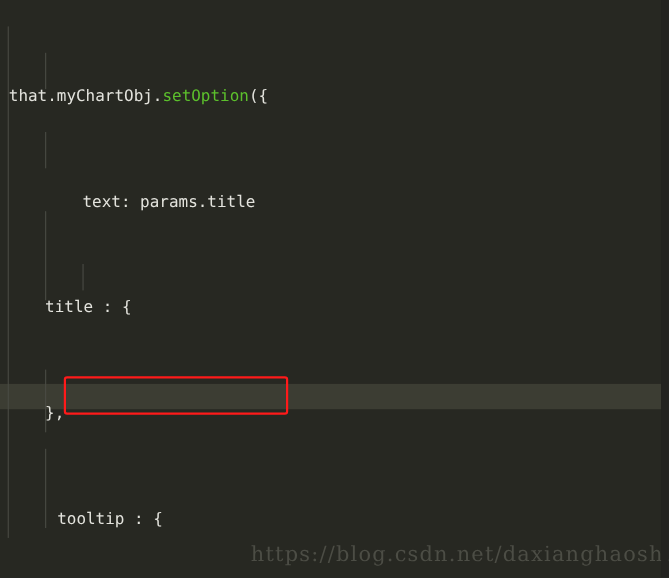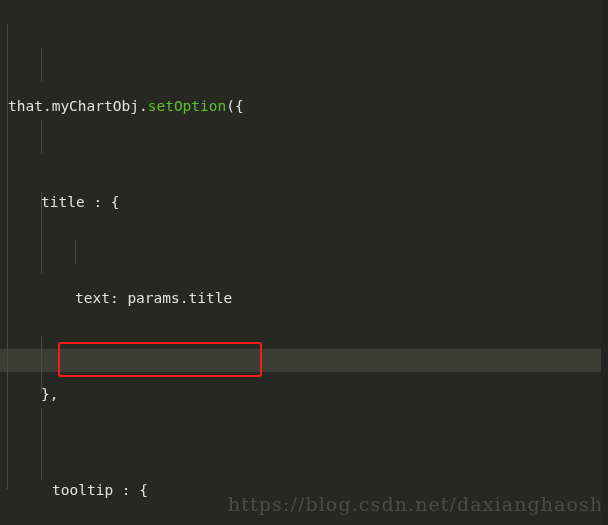--- a/index.html
+++ b/index.html
@@ -100,25 +100,25 @@
   <div class="indent-guide" style="left:7px; top:24px; height:465px;"></div>
   <div class="indent-guide" style="left:41px; top:48px; height:33px;"></div>
   <div class="indent-guide" style="left:41px; top:120px; height:33px;"></div>
   <div class="indent-guide" style="left:41px; top:192px; height:81px;"></div>
   <div class="indent-guide" style="left:75px; top:240px; height:24px;"></div>
   <div class="indent-guide" style="left:41px; top:336px; height:57px;"></div>
   <div class="indent-guide" style="left:41px; top:408px; height:72px;"></div>
 
   <div id="code">
 
-    <div class="line" style="padding-left:8px;margin-top:18px;"><span class="plain">that.myChartObj.</span><span class="fn">setOption</span><span class="punct">({</span></div>
+    <div class="line" style="padding-left:8px;"><span class="plain">that.myChartObj.</span><span class="fn">setOption</span><span class="punct">({</span></div>
+
+    <div class="line" style="padding-left:75px;"><span class="plain">text: params.title</span></div>
 
     <div class="line" style="padding-left:41px;"><span class="plain">title : {</span></div>
-
-    <div class="line" style="padding-left:75px;"><span class="plain">text: params.title</span></div>
 
     <div class="line" style="padding-left:41px;"><span class="punct">},</span></div>
 
     <div class="line" style="padding-left:52px;"><span class="plain">tooltip : {</span></div>
 
     
 
     
 
     

